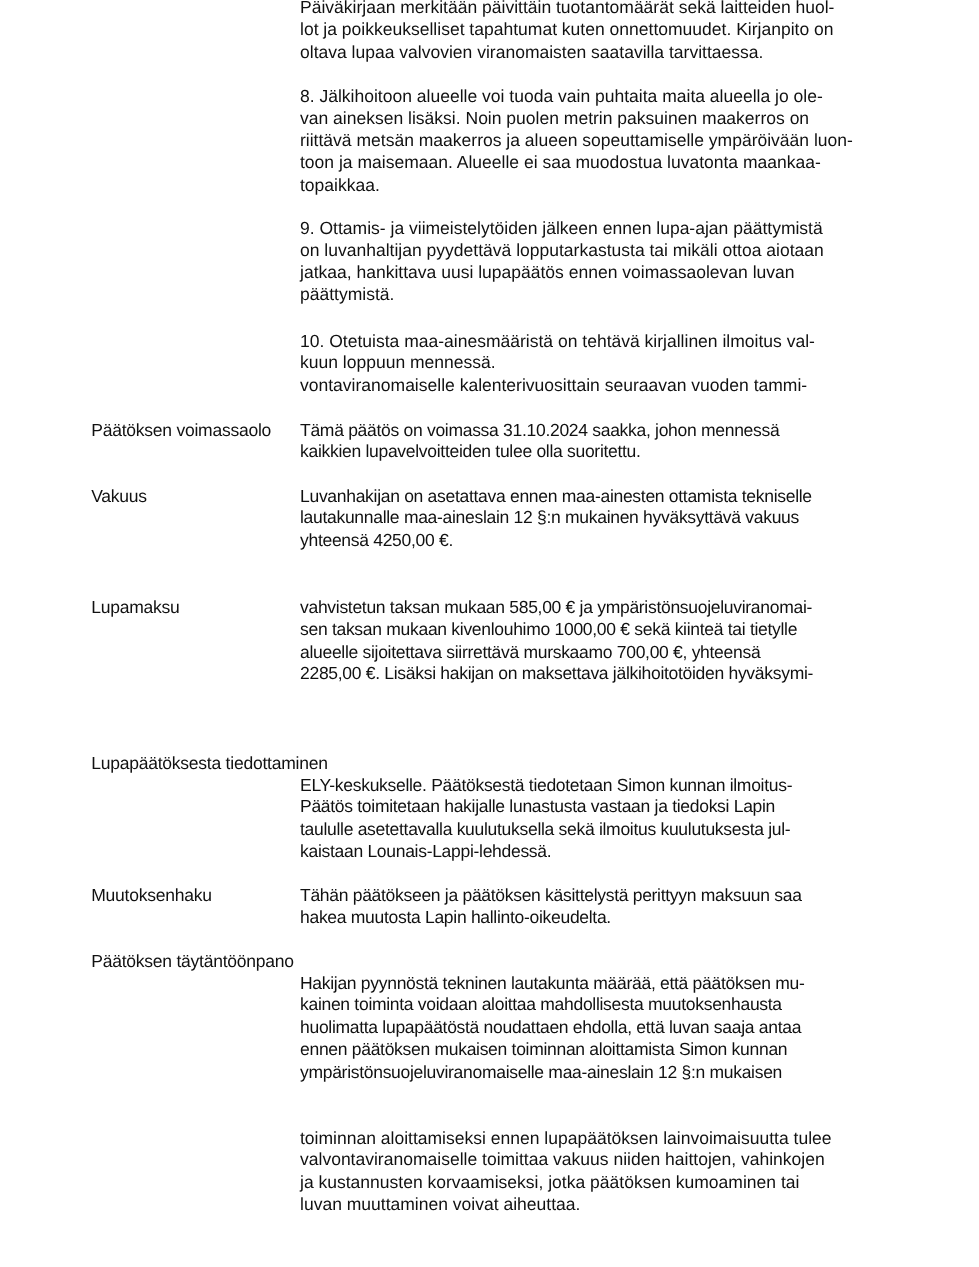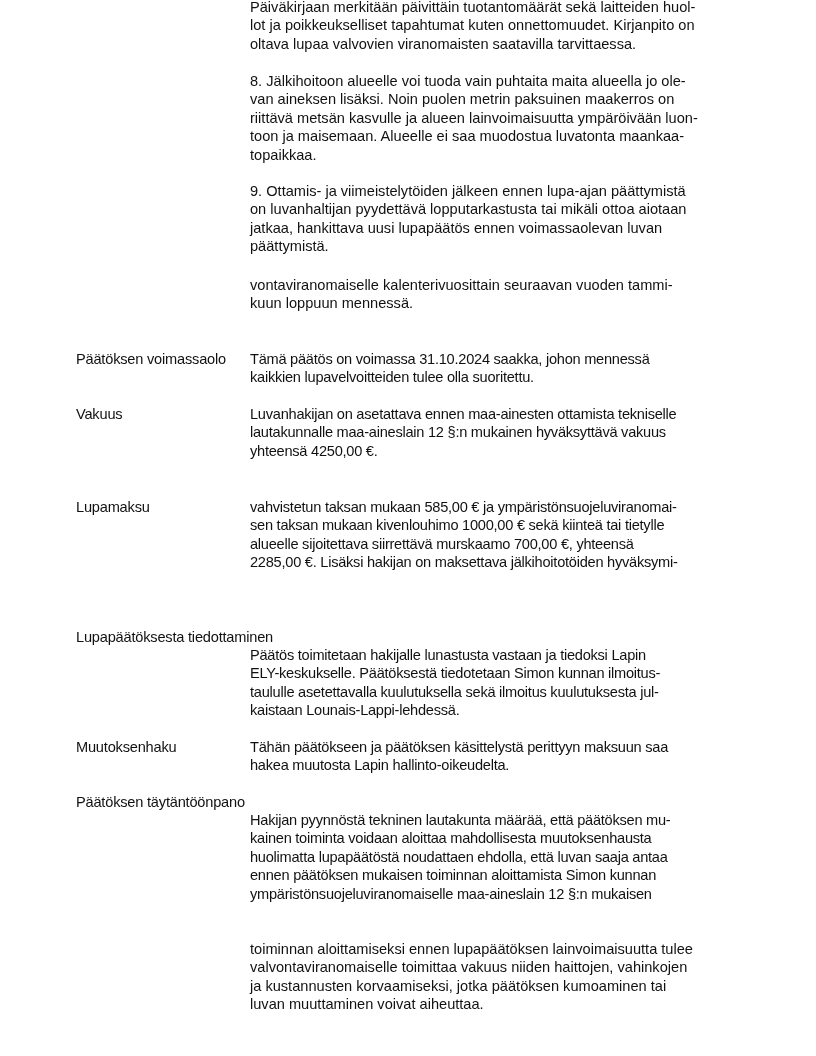--- a/index.html
+++ b/index.html
@@ -22,39 +22,40 @@
       <span class="line">Päiväkirjaan merkitään päivittäin tuotantomäärät sekä laitteiden huol-</span>
       <span class="line">lot ja poikkeukselliset tapahtumat kuten onnettomuudet. Kirjanpito on</span>
       <span class="line">oltava lupaa valvovien viranomaisten saatavilla tarvittaessa.</span>
     </div>
   </div>
 
   <div class="block" style="top:72px;">
     <div class="text">
       <span class="line">8. Jälkihoitoon alueelle voi tuoda vain puhtaita maita alueella jo ole-</span>
       <span class="line">van aineksen lisäksi. Noin puolen metrin paksuinen maakerros on</span>
-      <span class="line">riittävä metsän kasvulle ja alueen lainvoimaisuutta ympäröivään luon-</span>
+      <span class="line">riittävä metsän maakerros ja alueen sopeuttamiselle ympäröivään luon-</span>
       <span class="line">toon ja maisemaan. Alueelle ei saa muodostua luvatonta maankaa-</span>
       <span class="line">topaikkaa.</span>
     </div>
   </div>
 
   <div class="block" style="top:182px;">
     <div class="text">
       <span class="line">9. Ottamis- ja viimeistelytöiden jälkeen ennen lupa-ajan päättymistä</span>
       <span class="line">on luvanhaltijan pyydettävä lopputarkastusta tai mikäli ottoa aiotaan</span>
       <span class="line">jatkaa, hankittava uusi lupapäätös ennen voimassaolevan luvan</span>
       <span class="line">päättymistä.</span>
     </div>
   </div>
 
   <div class="block" style="top:276px;">
     <div class="text">
+      <span class="line">10. Otetuista maa-ainesmääristä on tehtävä kirjallinen ilmoitus val-</span>
+      <span class="line">kuun loppuun mennessä.</span>
       <span class="line">vontaviranomaiselle kalenterivuosittain seuraavan vuoden tammi-</span>
-      <span class="line">kuun loppuun mennessä.</span>
     </div>
   </div>
 
   <div class="block narrow" style="top:350px;">
     <span class="label line">Päätöksen voimassaolo</span>
     <div class="text">
       <span class="line">Tämä päätös on voimassa 31.10.2024 saakka, johon mennessä</span>
       <span class="line">kaikkien lupavelvoitteiden tulee olla suoritettu.</span>
     </div>
   </div>
@@ -74,22 +75,22 @@
       <span class="line">vahvistetun taksan mukaan 585,00 € ja ympäristönsuojeluviranomai-</span>
       <span class="line">sen taksan mukaan kivenlouhimo 1000,00 € sekä kiinteä tai tietylle</span>
       <span class="line">alueelle sijoitettava siirrettävä murskaamo 700,00 €, yhteensä</span>
       <span class="line">2285,00 €. Lisäksi hakijan on maksettava jälkihoitotöiden hyväksymi-</span>
     </div>
   </div>
 
   <div class="block narrow" style="top:628px;">
     <span class="label line">Lupapäätöksesta tiedottaminen</span>
     <div class="text" style="top:18px;">
+      <span class="line">ELY-keskukselle. Päätöksestä tiedotetaan Simon kunnan ilmoitus-</span>
       <span class="line">Päätös toimitetaan hakijalle lunastusta vastaan ja tiedoksi Lapin</span>
-      <span class="line">ELY-keskukselle. Päätöksestä tiedotetaan Simon kunnan ilmoitus-</span>
       <span class="line">taululle asetettavalla kuulutuksella sekä ilmoitus kuulutuksesta jul-</span>
       <span class="line">kaistaan Lounais-Lappi-lehdessä.</span>
     </div>
   </div>
 
   <div class="block narrow" style="top:738px;">
     <span class="label line">Muutoksenhaku</span>
     <div class="text">
       <span class="line">Tähän päätökseen ja päätöksen käsittelystä perittyyn maksuun saa</span>
       <span class="line">hakea muutosta Lapin hallinto-oikeudelta.</span>

